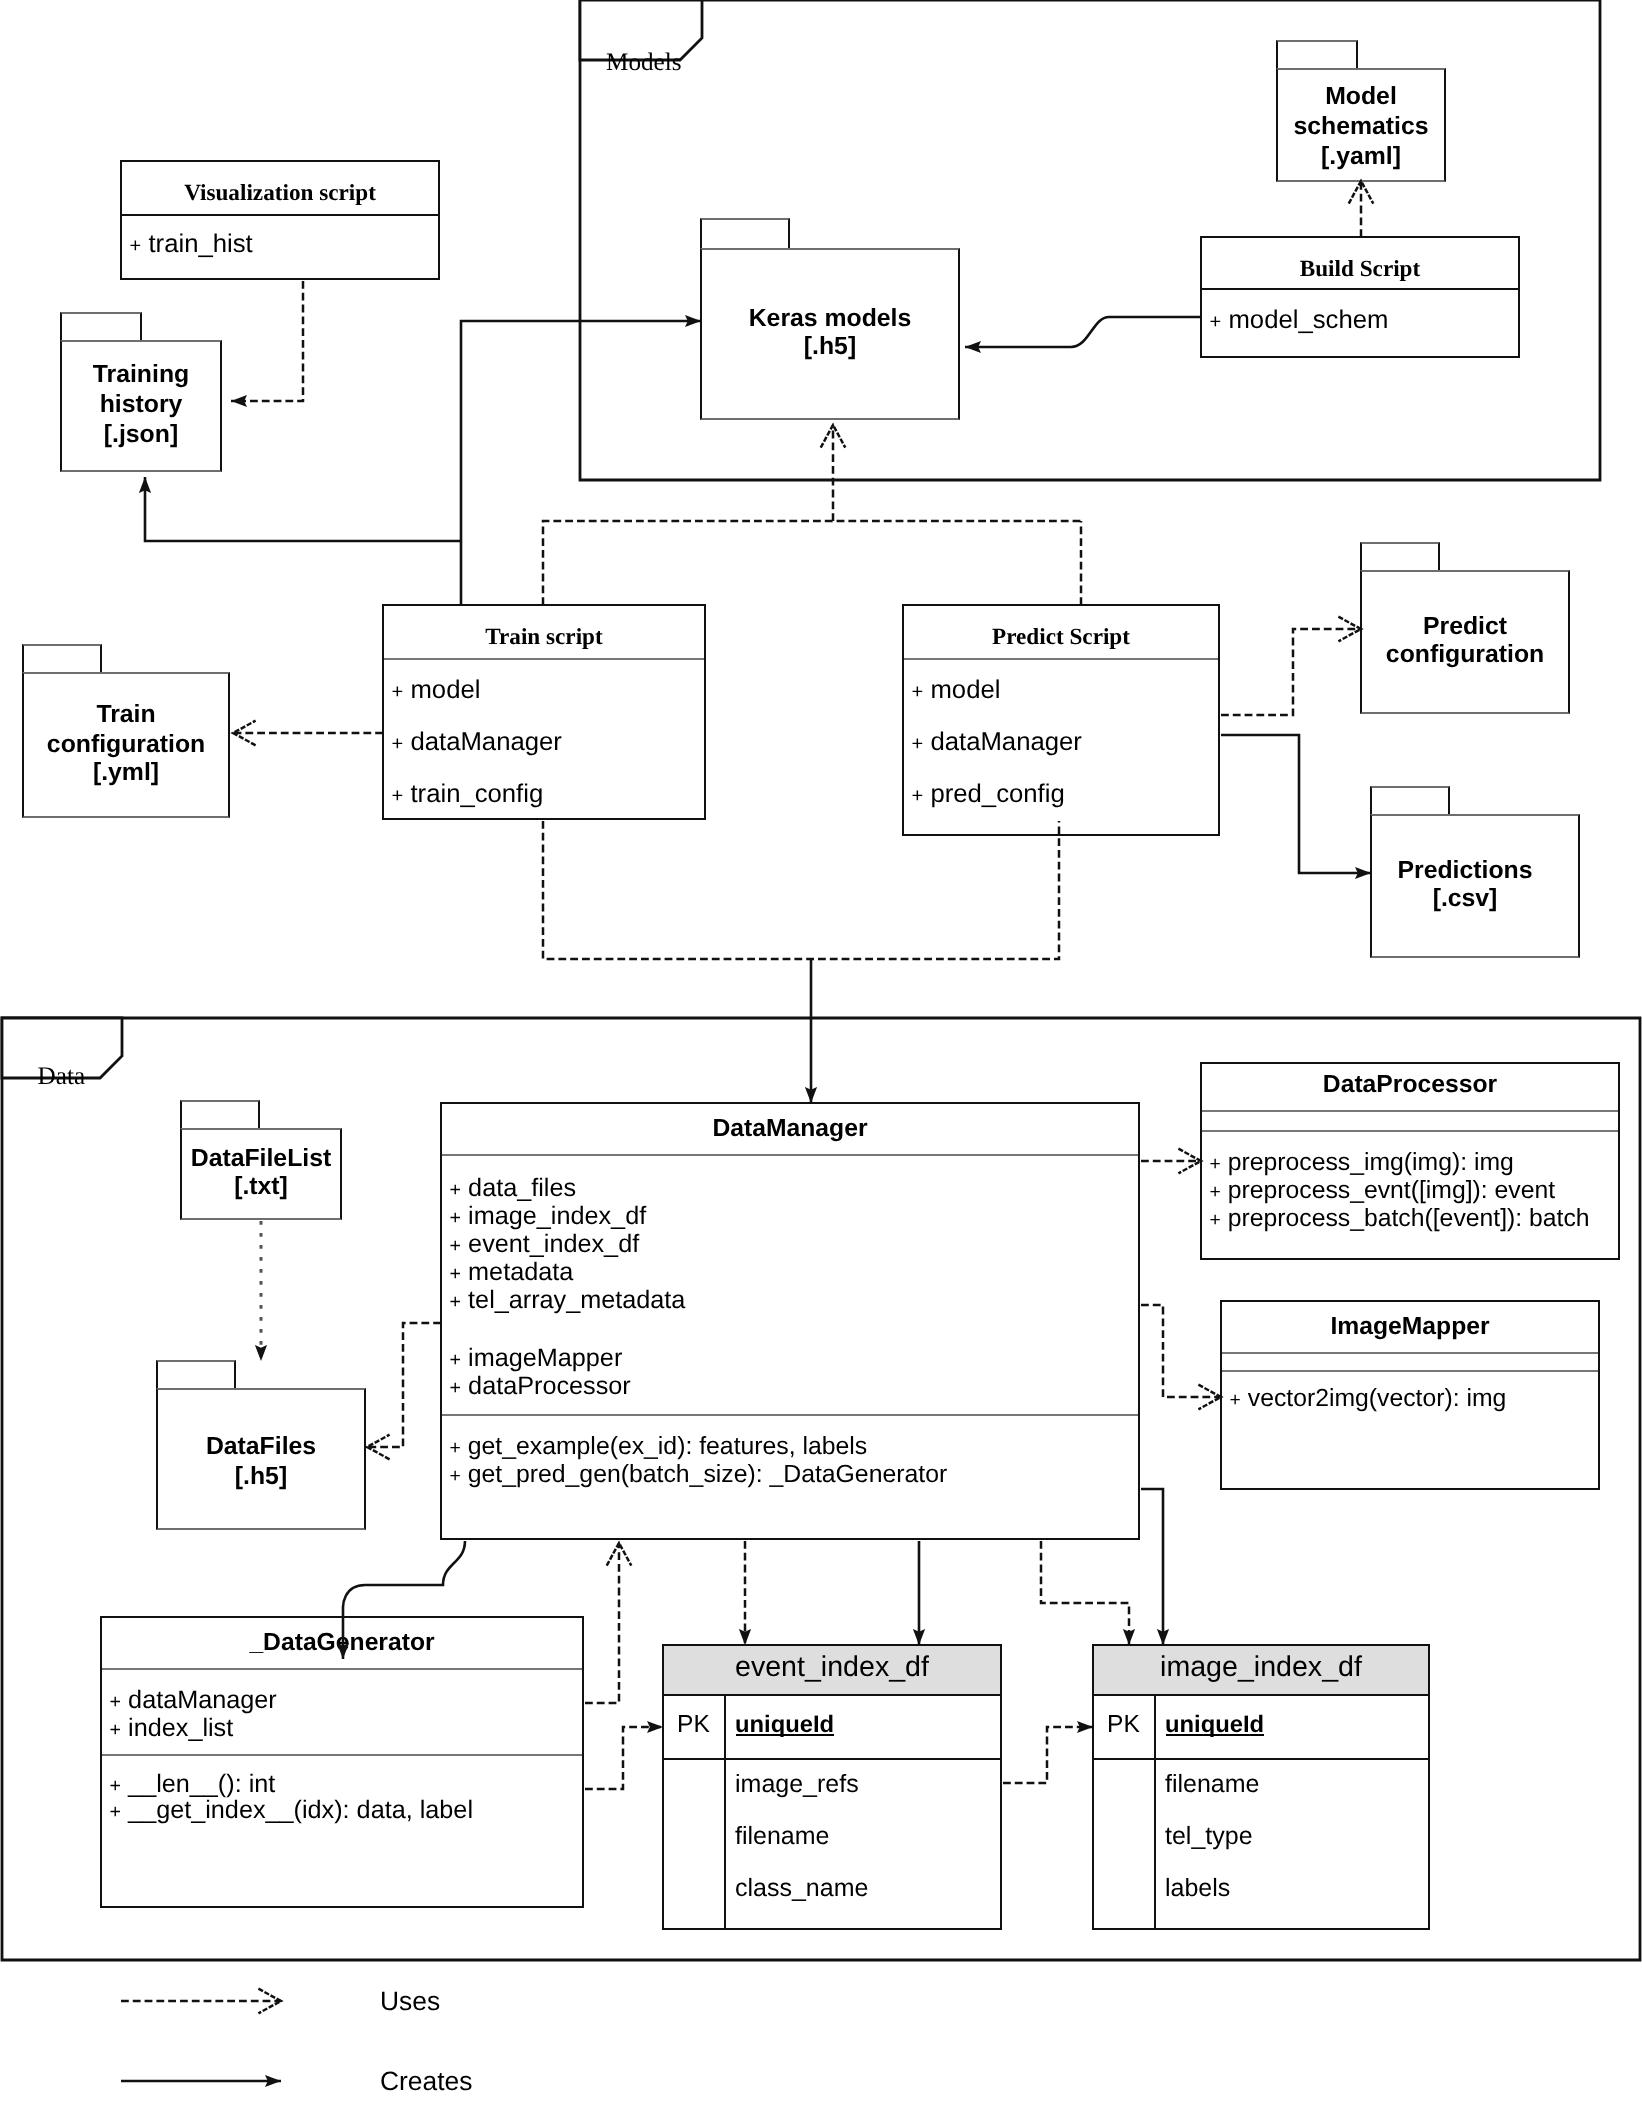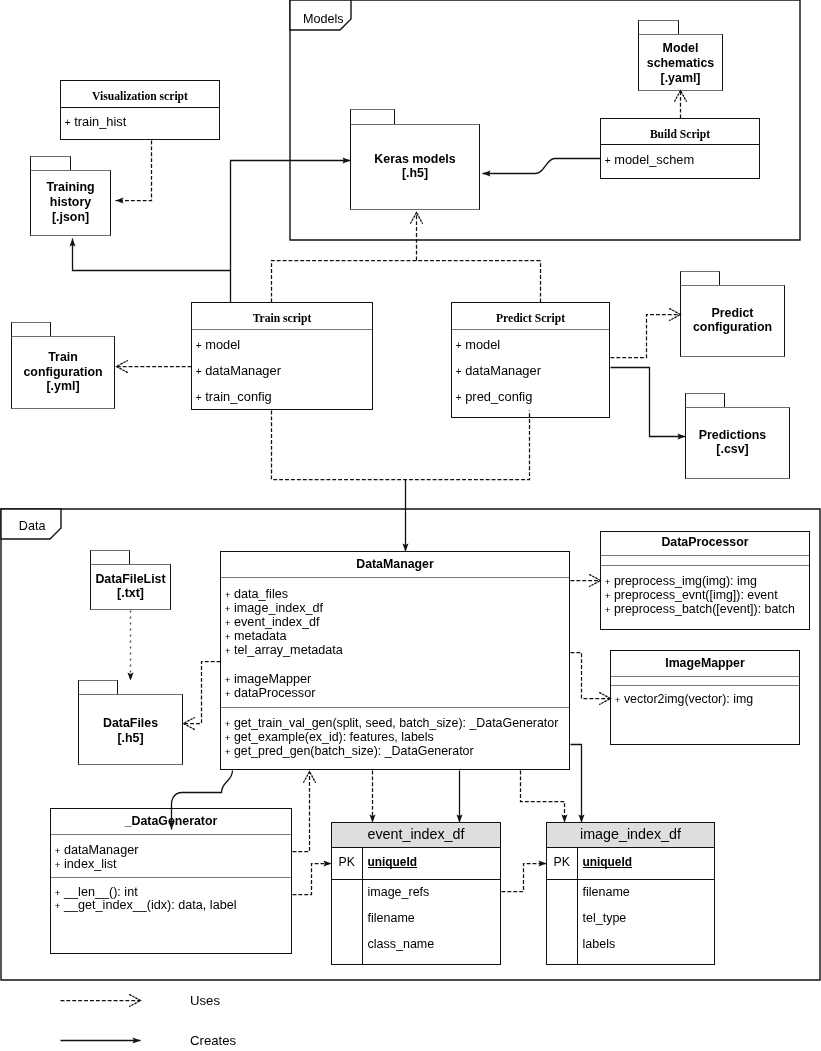--- a/index.html
+++ b/index.html
@@ -16,21 +16,21 @@
 .sep.blk{border-top:1.25px solid #111;}
 .compart{position:absolute;left:3.8px;right:0px;}
 .ln{white-space:pre;}
 .ln .vis{font-size:0.78em;line-height:0.5;vertical-align:baseline;}
 .art{position:absolute;}
 .art>.tab{position:absolute;box-sizing:border-box;border:1.25px solid #111;border-top-color:#6e6e6e;border-bottom:none;background:#fff;}
 .art>.bod{position:absolute;box-sizing:border-box;border:1.25px solid #111;border-top-color:#6e6e6e;border-bottom-color:#6e6e6e;background:#fff;}
 .art>.txt{position:absolute;left:0;width:100%;text-align:center;font-weight:700;}
 .art>.txt>div{white-space:pre;}
 .pkg{position:absolute;}
-.pkg .plabel{position:absolute;font-family:Liberation Sans, sans-serif;font-size:12.6px;white-space:pre;}
+.pkg .plabel{position:absolute;font-family:Liberation Serif, serif;font-size:12.6px;white-space:pre;margin-top:12px;}
 .tbl{position:absolute;box-sizing:border-box;border:1.25px solid #111;background:#fff;}
 .tbl .thead{position:absolute;left:0;width:100%;box-sizing:border-box;background:#dedede;
             border-bottom:1.25px solid #111;text-align:center;white-space:pre;}
 .tbl .vdiv{position:absolute;border-left:1.25px solid #111;}
 .tbl .hdiv{position:absolute;left:0;width:100%;border-top:1.25px solid #111;height:0;}
 .tbl .pk{position:absolute;text-align:center;white-space:pre;}
 .tbl .kf{position:absolute;font-weight:700;white-space:pre;
          border-bottom:1.5px solid #000;display:inline-block;height:12.6px;}
 .tbl .fld{position:absolute;white-space:pre;}
 .legend-label{position:absolute;white-space:pre;font-size:13.2px;}
@@ -65,21 +65,21 @@
 </div>
 
 <div class="cbox" style="left:600px;top:118px;width:160px;height:61px;">
   <div class="ctitle" style="top:8.7px;">Build Script</div>
   <div class="sep blk" style="top:25px;"></div>
   <div class="compart" style="top:33.1px;font-size:12.85px;line-height:15.5px;">
         <div class="ln"><span class="vis">+</span> model_schem</div>
       </div>
 </div>
 
-<div class="cbox" style="left:191px;top:302px;width:182px;height:108px;text-decoration:underline;">
+<div class="cbox" style="left:191px;top:302px;width:162px;height:108px;text-decoration:underline;">
   <div class="ctitle" style="top:8.7px;">Train script</div>
   <div class="sep" style="top:26px;"></div>
   <div class="compart" style="top:29.0px;font-size:12.85px;line-height:25.9px;">
         <div class="ln"><span class="vis">+</span> model</div>
         <div class="ln"><span class="vis">+</span> dataManager</div>
         <div class="ln"><span class="vis">+</span> train_config</div>
       </div>
 </div>
 
 <div class="cbox" style="left:451px;top:302px;width:159px;height:116px;">
@@ -100,21 +100,20 @@
         <div class="ln"><span class="vis">+</span> data_files</div>
         <div class="ln"><span class="vis">+</span> image_index_df</div>
         <div class="ln"><span class="vis">+</span> event_index_df</div>
         <div class="ln"><span class="vis">+</span> metadata</div>
         <div class="ln"><span class="vis">+</span> tel_array_metadata</div>
         <div class="ln">&nbsp;</div>
         <div class="ln"><span class="vis">+</span> imageMapper</div>
         <div class="ln"><span class="vis">+</span> dataProcessor</div>
       </div>
   <div class="compart" style="top:163.7px;font-size:12.4px;line-height:14.1px;">
-        <div class="ln"><span class="vis">+</span> get_train_val_gen(split, seed, batch_size): _DataGenerator</div>
         <div class="ln"><span class="vis">+</span> get_example(ex_id): features, labels</div>
         <div class="ln"><span class="vis">+</span> get_pred_gen(batch_size): _DataGenerator</div>
       </div>
 </div>
 
 <div class="cbox" style="left:600px;top:531px;width:210px;height:99px;">
   <div class="ctitle sb" style="top:3.4px;">DataProcessor</div>
   <div class="sep" style="top:22.5px;"></div>
   <div class="sep" style="top:33px;"></div>
   <div class="compart" style="top:41.8px;font-size:12.38px;line-height:14.15px;">

